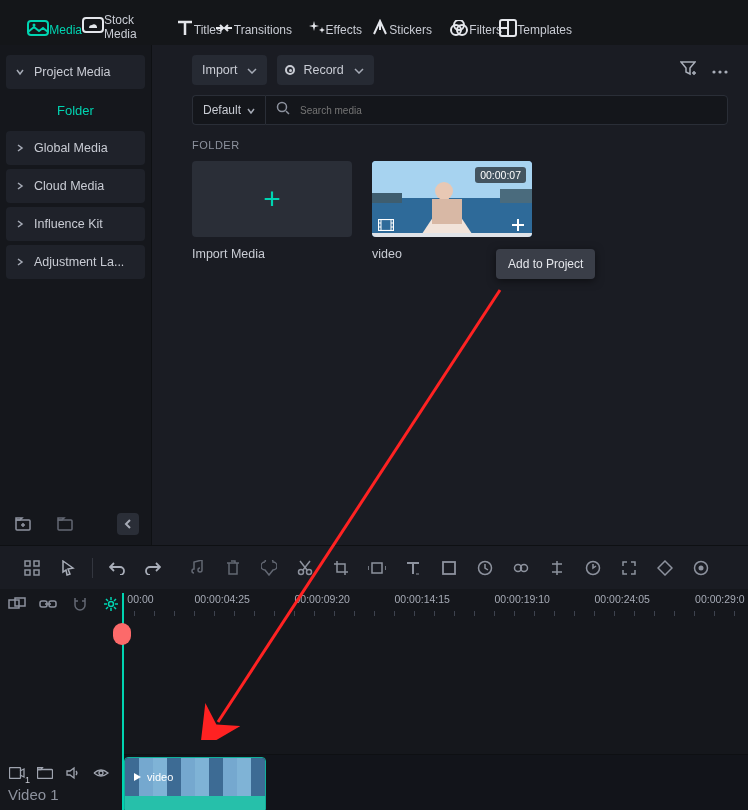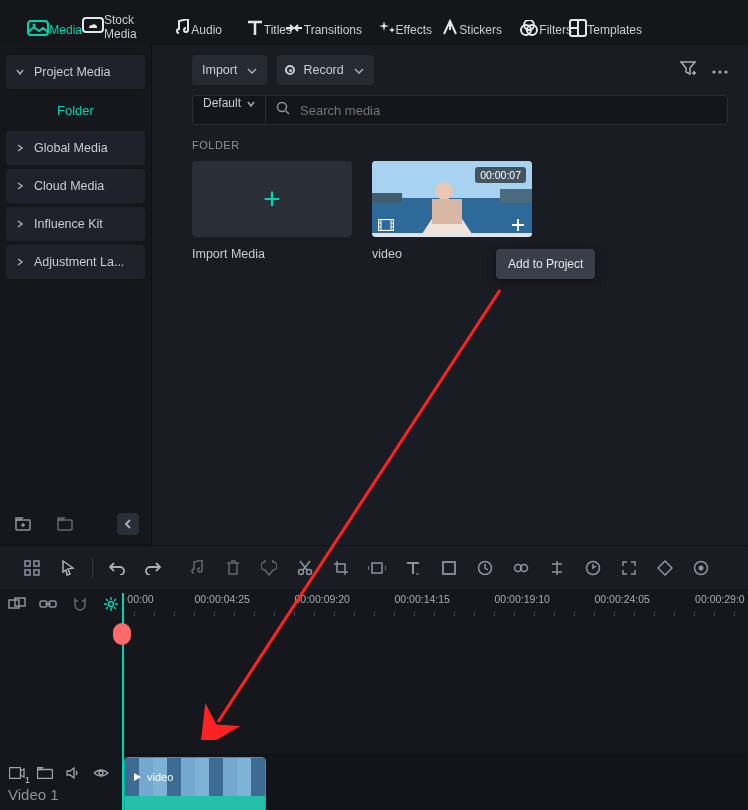--- a/index.html
+++ b/index.html
@@ -29,23 +29,23 @@
 .toolbar { display:flex; align-items:center; gap:10px; }
 .btn-drop { background:#262a33; border-radius:4px; height:30px; display:flex; align-items:center; padding:0 10px; font-size:12.5px; cursor:pointer; color:#c9ccd4; }
 .btn-drop .dd { margin-left:10px; }
 .btn-rec { background:#262a33; border-radius:4px; height:30px; display:flex; align-items:center; padding:0 10px 0 8px; font-size:12.5px; cursor:pointer; color:#c9ccd4; }
 .rec-dot { width:10px; height:10px; border:2px solid #c9ccd4; border-radius:50%; margin-right:8px; position:relative; }
 .rec-dot::after { content:""; position:absolute; left:1.5px; top:1.5px; width:3px; height:3px; background:#c9ccd4; border-radius:50%; }
 .toolbar-right { margin-left:auto; display:flex; gap:16px; }
 .ticon { color:#a9aeb9; cursor:pointer; }
 
 .searchbar { display:flex; margin-top:10px; height:30px; }
-.default-drop { background:#14161b; border-radius:4px 0 0 4px; display:flex; align-items:flex-start; padding:0 10px; font-size:12px; color:#c9ccd4; border:1px solid #2a2e37; border-right:none; cursor:pointer; }
+.default-drop { background:#14161b; border-radius:4px 0 0 4px; display:flex; align-items:center; padding:0 10px; font-size:12px; color:#c9ccd4; border:1px solid #2a2e37; border-right:none; cursor:pointer; }
 .search-box { flex:1; background:#14161b; border:1px solid #2a2e37; border-radius:0 4px 4px 0; display:flex; align-items:center; padding:0 10px; }
-.search-box input { flex:1; background:none; border:none; color:#ef4444; font-size:13px; outline:none; }
+.search-box input { flex:1; background:none; border:none; color:#ef4444; font-size:10px; outline:none; }
 .search-ic { margin-right:10px; color:#8d929e; }
 
 .folder-hd { font-size:11px; letter-spacing:0.5px; color:#8d929e; margin:14px 0 10px; }
 .cards { display:flex; gap:20px; }
 .card { width:160px; }
 .card .thumb { height:76px; border-radius:4px; overflow:hidden; position:relative; display:flex; align-items:center; justify-content:center; }
 .import-thumb { background:#2a2e37; cursor:pointer; }
 .plus-lg { color:#00d4b1; font-size:30px; font-weight:300; }
 .video-thumb { background:linear-gradient(#8ec5f0 0%,#8ec5f0 42%,#2a5e8a 42%,#2a5e8a 100%); cursor:pointer; }
 .dur-badge { position:absolute; top:6px; right:6px; background:rgba(0,0,0,0.6); color:#fff; font-size:10.5px; padding:2px 5px; border-radius:3px; }
@@ -103,28 +103,20 @@
     <span class="lbl">Media</span>
   </div>
   <div class="topnav-item">
     <span class="ic">
         <svg width="22" height="16" viewBox="0 0 22 16">
           <rect x="1" y="1" width="20" height="14" rx="3" fill="none" stroke="#e4e6eb" stroke-width="2"></rect>
           <path d="M7 11 A3 3 0 0 1 10 8 A3 3 0 0 1 15 10 L15 11 Z" fill="#e4e6eb"></path>
         </svg>
       </span>
     <span class="lbl">Stock Media</span>
-  </div>
-  <div class="topnav-item">
-    <span class="ic">
-        <svg width="18" height="18" viewBox="0 0 18 18">
-          <path d="M6 14 A2 2 0 1 1 6 10 V2 L15 0 V11 A2 2 0 1 1 13 9" fill="none" stroke="#e4e6eb" stroke-width="2"></path>
-        </svg>
-      </span>
-    <span class="lbl">Audio</span>
   </div>
   <div class="topnav-item">
     <span class="ic">
         <svg width="18" height="18" viewBox="0 0 18 18">
           <path d="M2 3 H16 M9 3 V16" stroke="#e4e6eb" stroke-width="2.5"></path>
         </svg>
       </span>
     <span class="lbl">Titles</span>
   </div>
   <div class="topnav-item">

